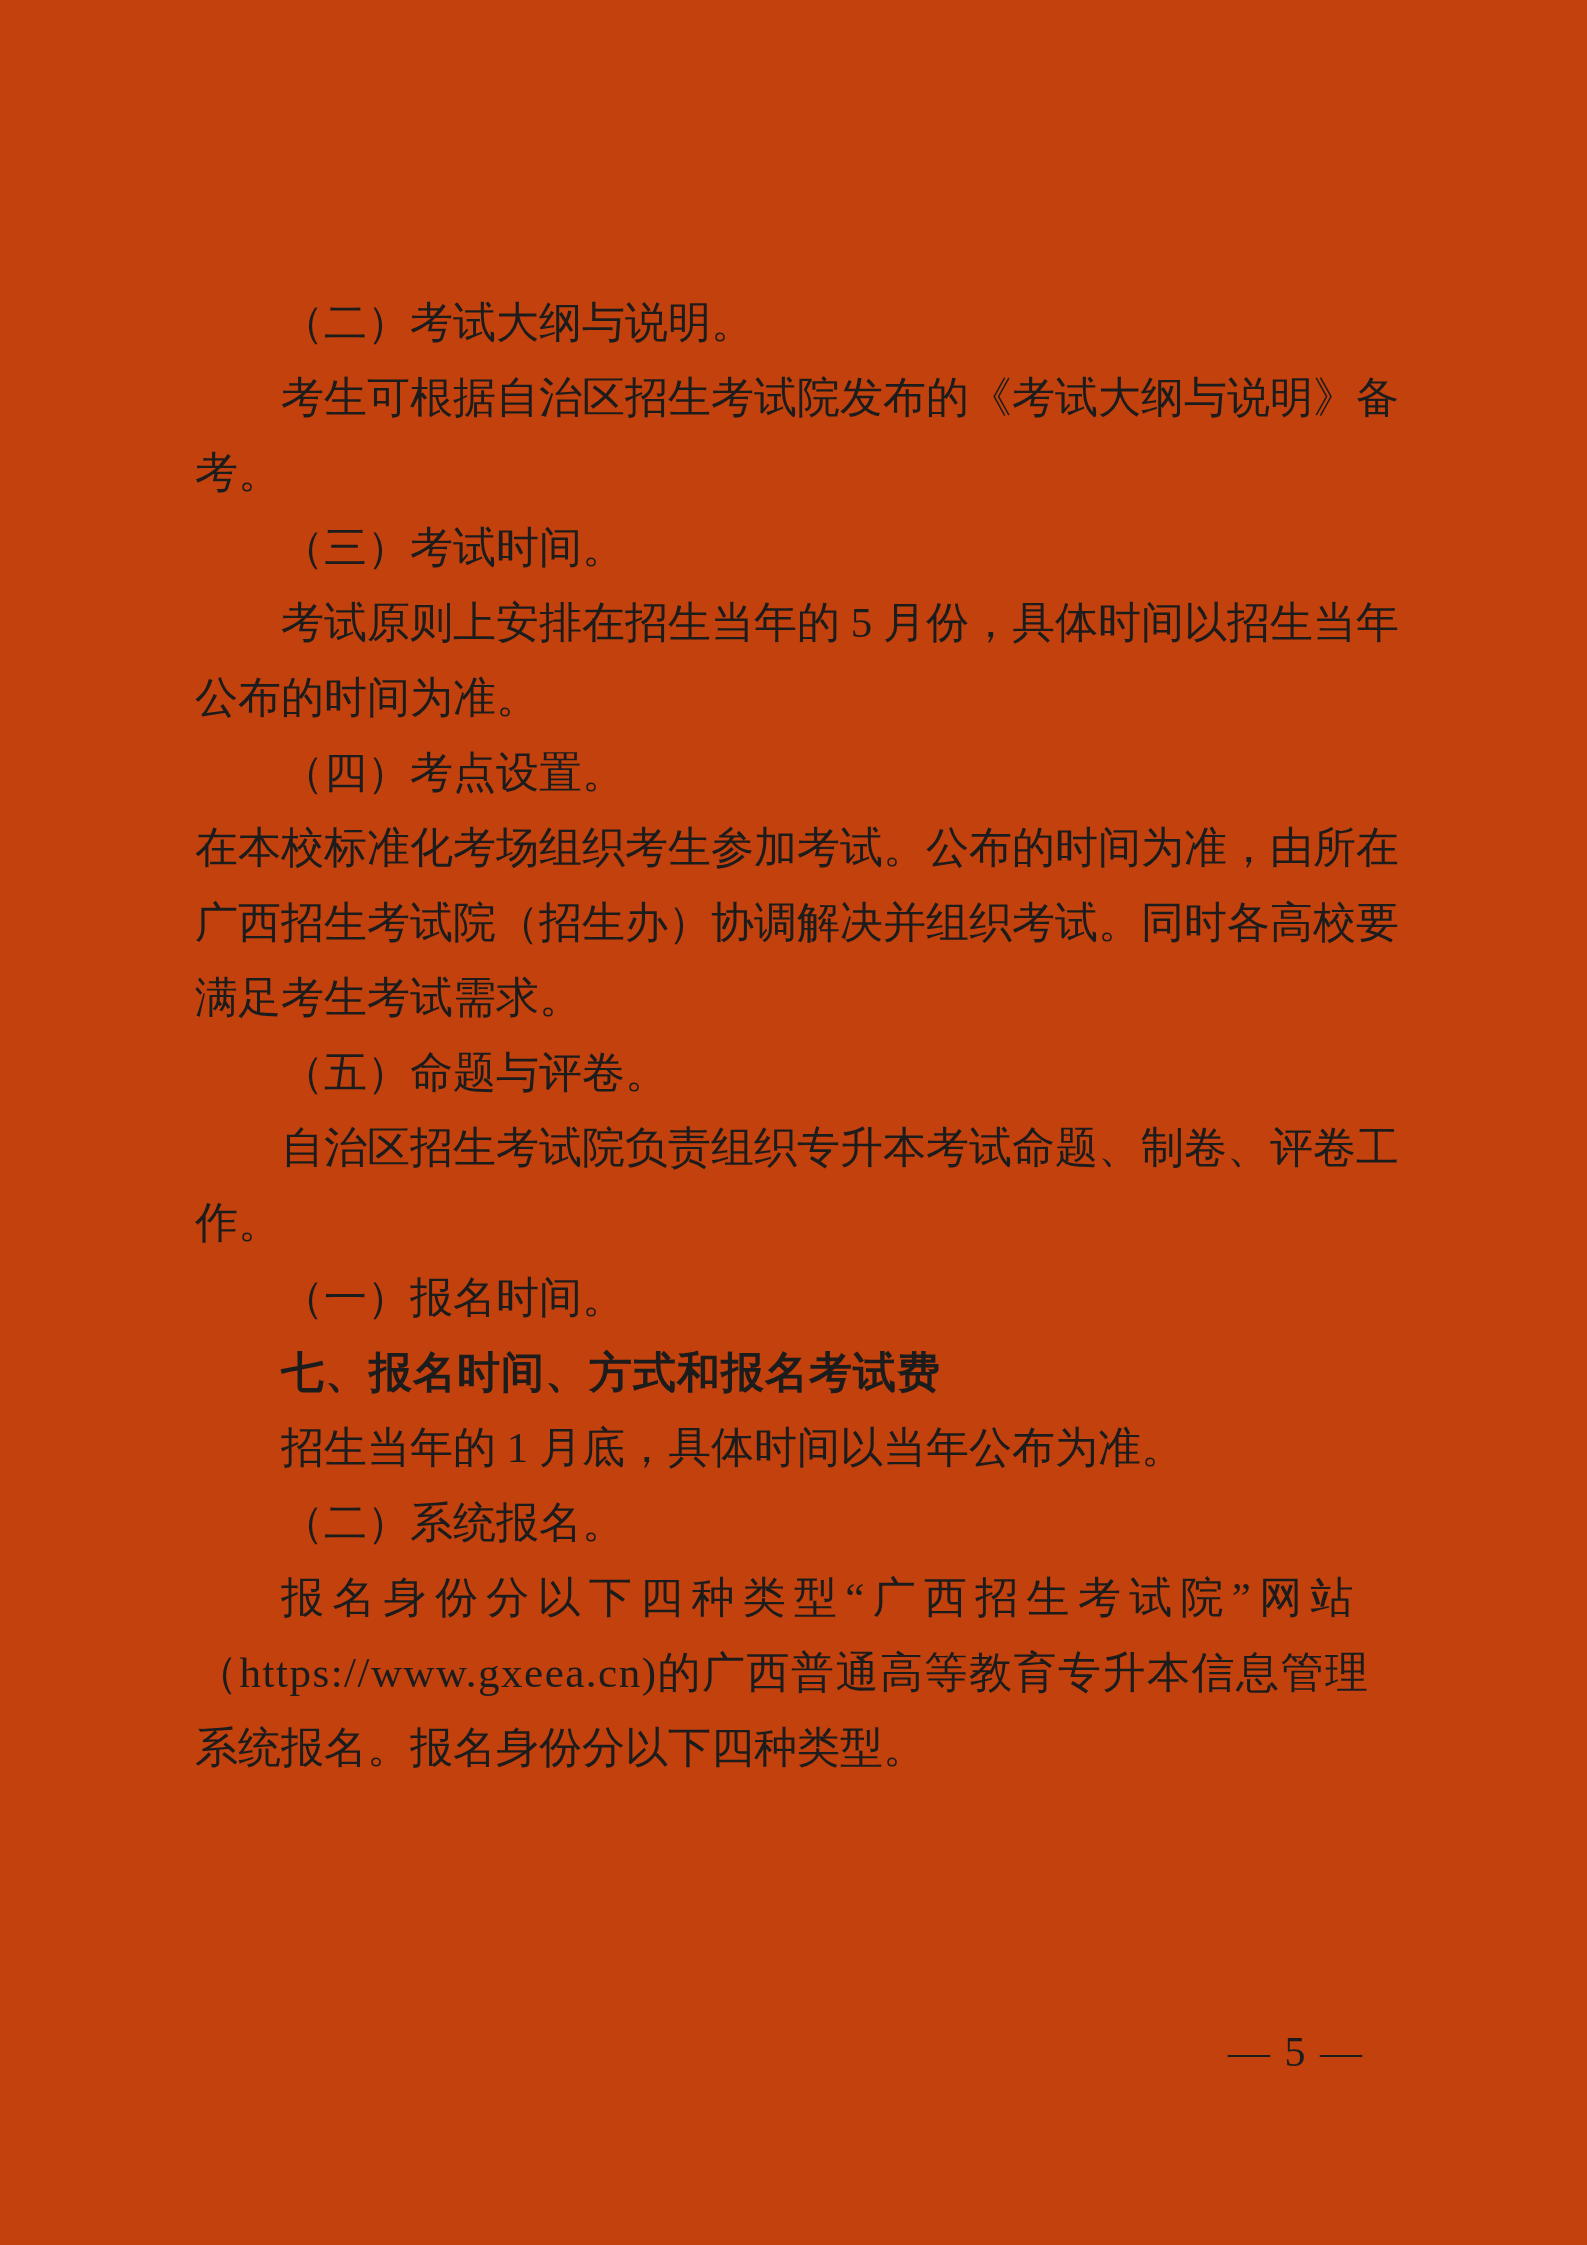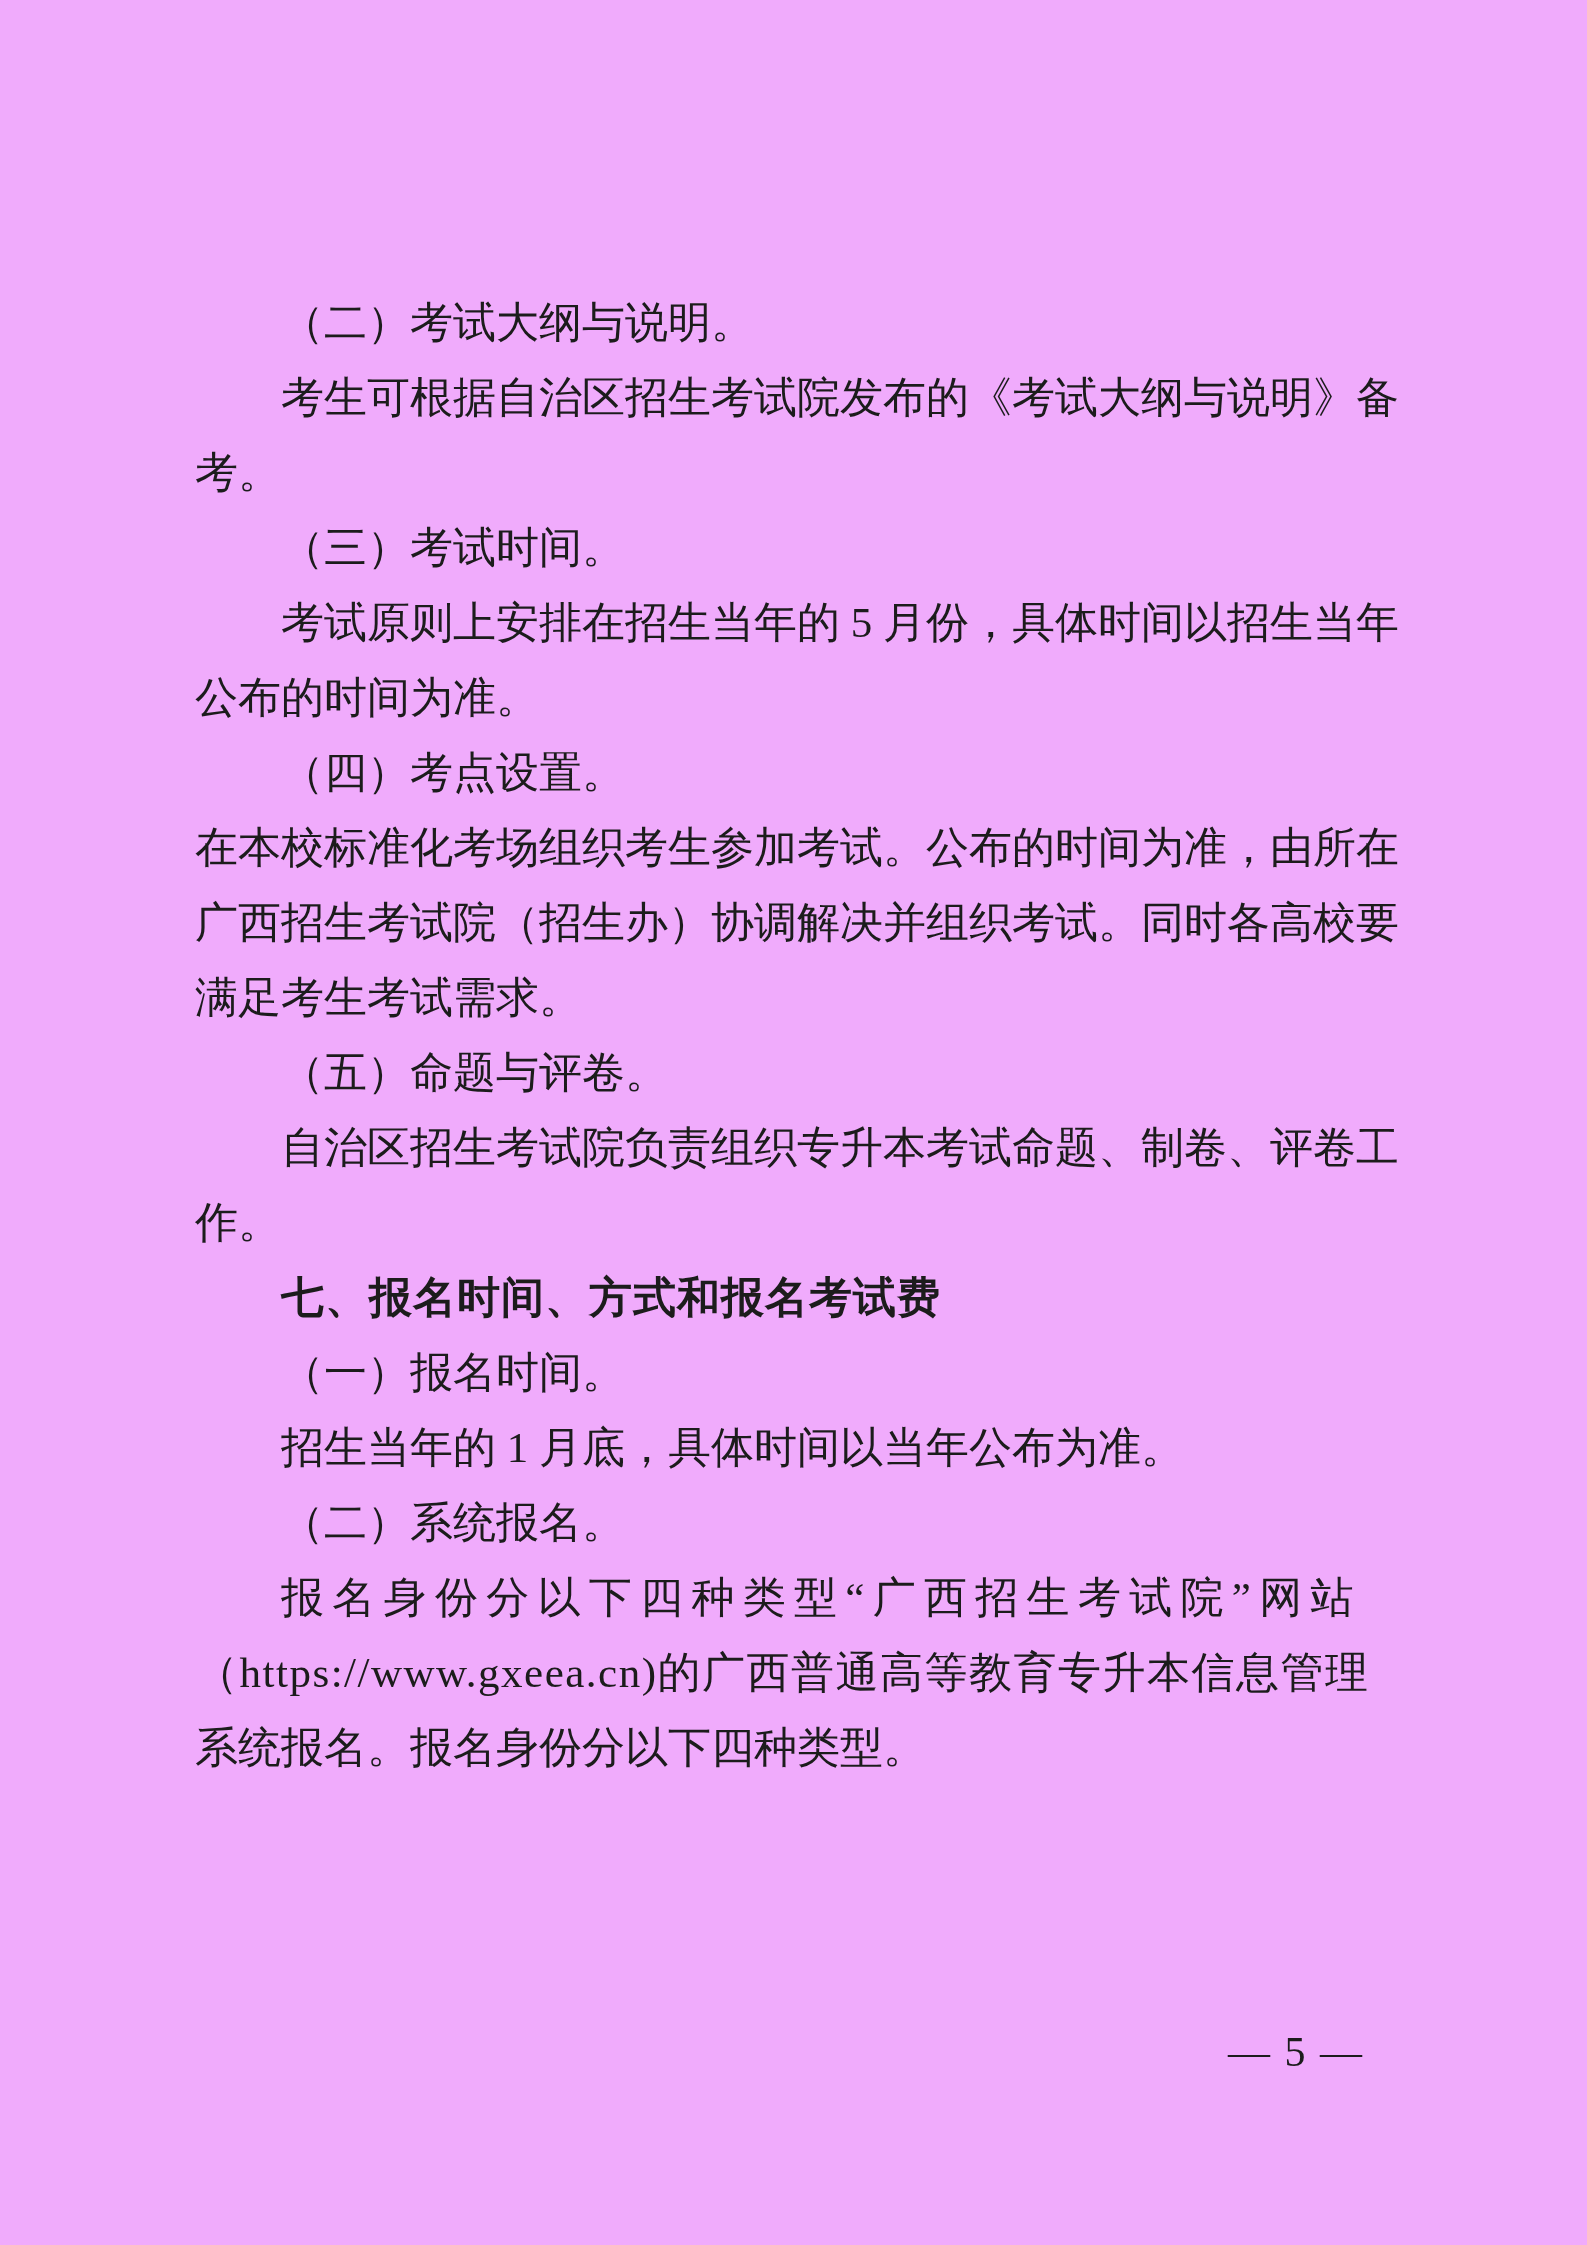--- a/index.html
+++ b/index.html
@@ -4,21 +4,21 @@
 <style>
   html, body {
     margin: 0;
     padding: 0;
     background: #ffffff;
   }
   .page {
     position: relative;
     width: 1587px;
     height: 2245px;
-    background: #f0abfc;
+    background: #c2410c;
     overflow: hidden;
   }
   .textblock {
     position: absolute;
     left: 195px;
     top: 285px;
     width: 1212px;
     font-family: "Liberation Serif", "DejaVu Serif", serif;
     font-size: 43px;
     line-height: 75px;
@@ -65,22 +65,22 @@
     <div class="ln indent">（三）考试时间。</div>
     <div class="ln indent">考试原则上安排在招生当年的 5 月份，具体时间以招生当年</div>
     <div class="ln">公布的时间为准。</div>
     <div class="ln indent">（四）考点设置。</div>
     <div class="ln">在本校标准化考场组织考生参加考试。公布的时间为准，由所在</div>
     <div class="ln">广西招生考试院（招生办）协调解决并组织考试。同时各高校要</div>
     <div class="ln">满足考生考试需求。</div>
     <div class="ln indent">（五）命题与评卷。</div>
     <div class="ln indent">自治区招生考试院负责组织专升本考试命题、制卷、评卷工</div>
     <div class="ln">作。</div>
+    <div class="ln indent">（一）报名时间。</div>
     <div class="ln indent heading">七、报名时间、方式和报名考试费</div>
-    <div class="ln indent">（一）报名时间。</div>
     <div class="ln indent">招生当年的 1 月底，具体时间以当年公布为准。</div>
     <div class="ln indent">（二）系统报名。</div>
     <div class="ln indent stretch">报名身份分以下四种类型“广西招生考试院”网站</div>
     <div class="ln url">（https://www.gxeea.cn)的广西普通高等教育专升本信息管理</div>
     <div class="ln">系统报名。报名身份分以下四种类型。</div>
   </div>
 
   <div class="page-number">— 5 —</div>
 </div>
 

